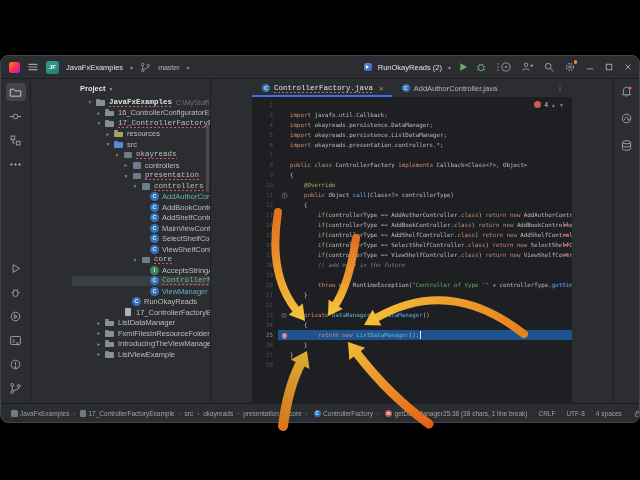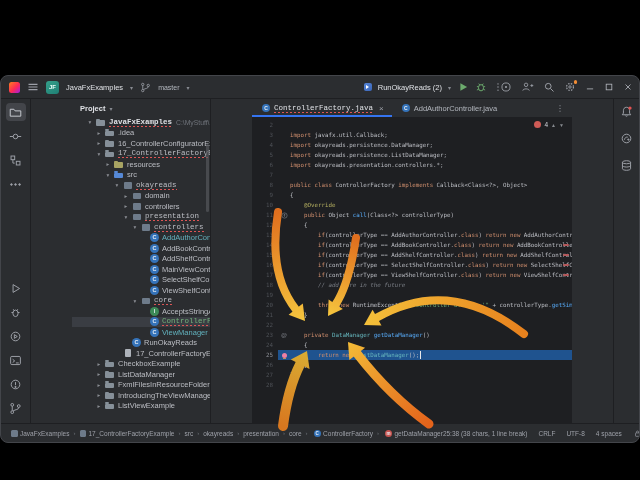--- a/index.html
+++ b/index.html
@@ -1,19 +1,19 @@
 <!DOCTYPE html>
 <html><head>
 <meta charset="utf-8">
 <style>
   html,body{margin:0;padding:0;background:#000;}
   body{width:640px;height:480px;position:relative;overflow:hidden;
        font-family:"Liberation Sans",sans-serif;-webkit-font-smoothing:antialiased;}
   .window{position:absolute;left:0;top:55px;width:638px;height:366px;background:#2b2d30;
-          border:1px solid #43454a;border-radius:8px;overflow:hidden;margin-top:20px;}
+          border:1px solid #43454a;border-radius:8px;overflow:hidden;}
   
   .titlebar{position:relative;height:22px;border-bottom:1px solid #1e1f22;}
   .tb-left{position:absolute;left:8px;top:0;height:22px;display:flex;align-items:center;gap:7px;}
   .tb-run{position:absolute;right:136px;top:0;height:22px;display:flex;align-items:center;gap:6px;}
   .tb-icons{position:absolute;right:6px;top:0;height:22px;display:flex;align-items:center;gap:9px;}
   .idea-logo{width:11px;height:11px;border-radius:2.5px;background:linear-gradient(135deg,#fc801d,#fe2857 55%,#9e1ee6);}
   .jf-logo{width:13px;height:13px;border-radius:3px;background:linear-gradient(145deg,#35a08b,#1f7f74);
            color:#eafff9;font-size:6px;font-weight:bold;line-height:13px;text-align:center;}
   .tb-text{font-size:7.5px;color:#dfe1e5;}
   .tb-dim{font-size:7px;color:#b4b8bf;}
@@ -251,25 +251,20 @@
       <div class="tree" id="tree">
           <div class="trow" style="padding-left: 14px;">
             <span class="tchev">▾</span>
             <span class="ti ti-folder"></span>
             <span class="lbl bold err-u">JavaFxExamples</span>
             <span class="suffix">C:\MyStuff\Idea Projects</span>
           </div>
           <div class="trow" style="padding-left: 23px;">
             <span class="tchev">▸</span>
             <span class="ti ti-folder"></span>
-            <span class="lbl">.idea</span>
-          </div>
-          <div class="trow" style="padding-left: 23px;">
-            <span class="tchev">▸</span>
-            <span class="ti ti-folder"></span>
             <span class="lbl">16_ControllerConfiguratorExample</span>
           </div>
           <div class="trow" style="padding-left: 23px;">
             <span class="tchev">▾</span>
             <span class="ti ti-folder"></span>
             <span class="lbl err-u">17_ControllerFactoryExample</span>
           </div>
           <div class="trow" style="padding-left: 32px;">
             <span class="tchev">▸</span>
             <span class="ti ti-folder ti-folder-res"></span>
@@ -281,25 +276,20 @@
             <span class="lbl">src</span>
           </div>
           <div class="trow" style="padding-left: 41px;">
             <span class="tchev">▾</span>
             <span class="ti ti-package"></span>
             <span class="lbl err-u">okayreads</span>
           </div>
           <div class="trow" style="padding-left: 50px;">
             <span class="tchev">▸</span>
             <span class="ti ti-package"></span>
-            <span class="lbl">domain</span>
-          </div>
-          <div class="trow" style="padding-left: 50px;">
-            <span class="tchev">▸</span>
-            <span class="ti ti-package"></span>
             <span class="lbl">controllers</span>
           </div>
           <div class="trow" style="padding-left: 50px;">
             <span class="tchev">▾</span>
             <span class="ti ti-package"></span>
             <span class="lbl err-u">presentation</span>
           </div>
           <div class="trow" style="padding-left: 59px;">
             <span class="tchev">▾</span>
             <span class="ti ti-package"></span>
@@ -357,25 +347,20 @@
           </div>
           <div class="trow" style="padding-left: 50px;">
             <span class="tchev"></span>
             <span class="ti ti-circ ti-class">C</span>
             <span class="lbl">RunOkayReads</span>
           </div>
           <div class="trow" style="padding-left: 41px;">
             <span class="tchev"></span>
             <span class="ti ti-file"></span>
             <span class="lbl">17_ControllerFactoryExample.iml</span>
-          </div>
-          <div class="trow" style="padding-left: 23px;">
-            <span class="tchev">▸</span>
-            <span class="ti ti-folder"></span>
-            <span class="lbl">CheckboxExample</span>
           </div>
           <div class="trow" style="padding-left: 23px;">
             <span class="tchev">▸</span>
             <span class="ti ti-folder"></span>
             <span class="lbl">ListDataManager</span>
           </div>
           <div class="trow" style="padding-left: 23px;">
             <span class="tchev">▸</span>
             <span class="ti ti-folder"></span>
             <span class="lbl">FxmlFilesInResourceFolder</span>

